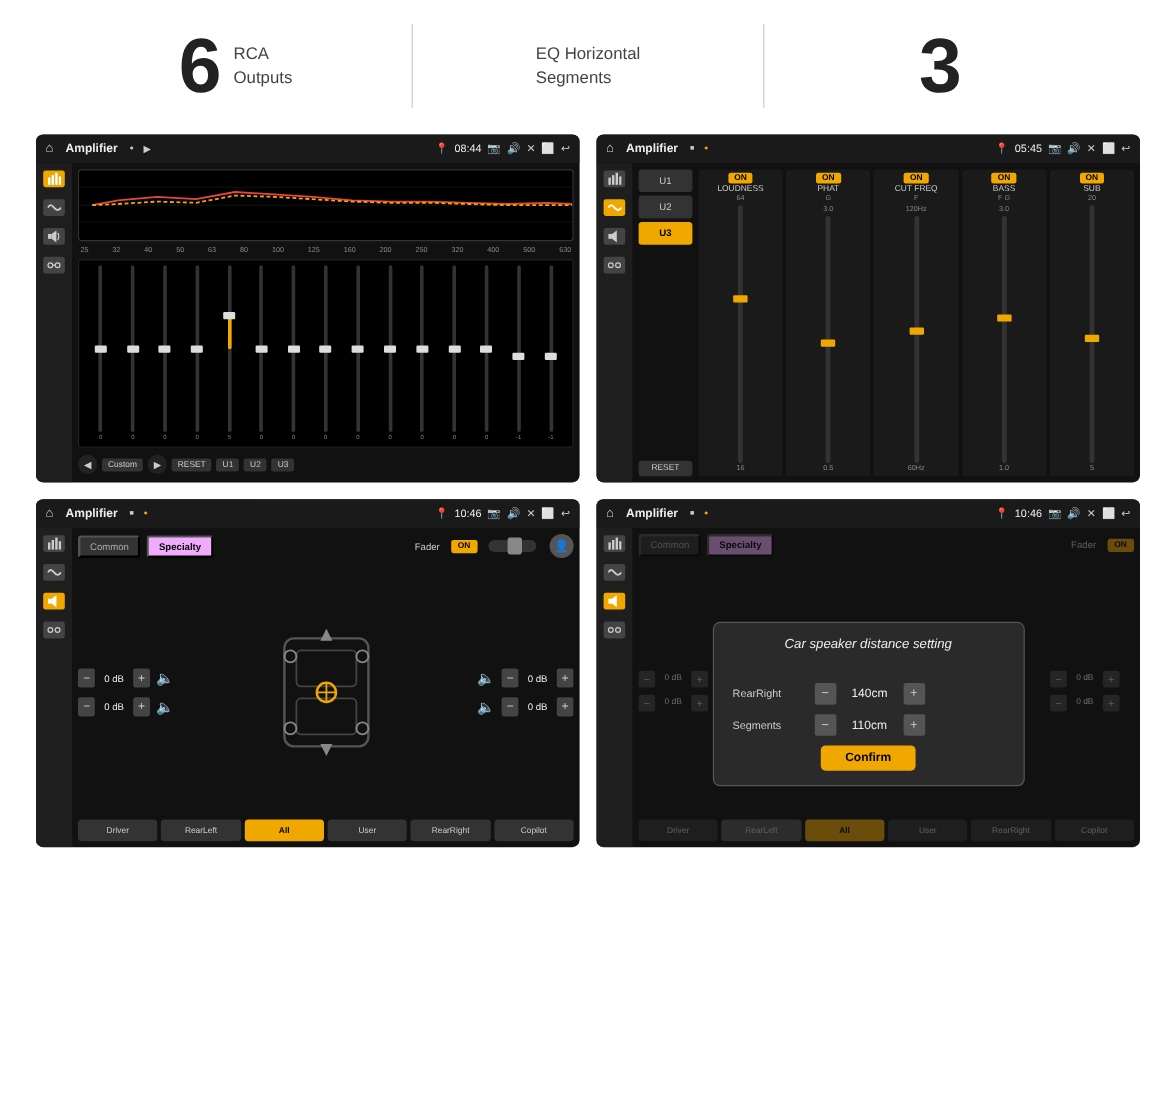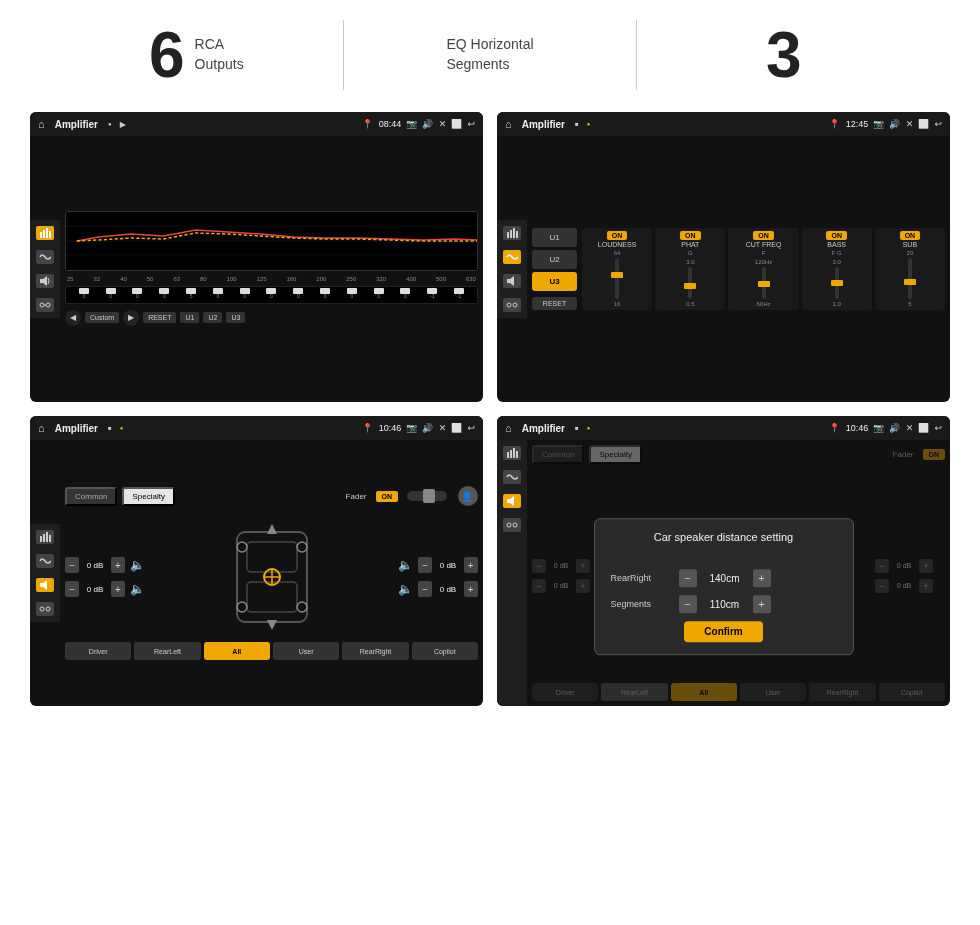--- a/index.html
+++ b/index.html
@@ -95,21 +95,20 @@
       display: flex;
       gap: 5px;
       font-size: 9px;
       color: #ccc;
     }
 
     .screen-body {
       display: flex;
       flex: 1;
       overflow: hidden;
-      align-items: center;
     }
 
     
     .screen-sidebar {
       width: 30px;
       background: #1e1e1e;
       display: flex;
       flex-direction: column;
       align-items: center;
       padding: 6px 0;
@@ -375,23 +374,23 @@
 
     .tab-btn {
       background: #333;
       color: #aaa;
       border-radius: 3px;
       font-size: 8px;
       padding: 3px 8px;
       cursor: pointer;
     }
     .tab-btn.active {
-      background: #e5e5e5;
+      background: #f0abfc;
       color: #000;
-      font-weight: normal;
+      font-weight: bold;
     }
 
     .fader-label {
       margin-left: auto;
       font-size: 8px;
       color: #ccc;
       margin-right: 4px;
     }
 
     .fader-on-btn {
@@ -477,20 +476,21 @@
       padding: 12px 16px;
       z-index: 10;
       width: 260px;
     }
 
     .dialog-title {
       font-size: 11px;
       color: #eee;
       margin-bottom: 26px;
       text-align: center;
+      font-style: italic;
     }
 
     .dialog-row {
       display: flex;
       align-items: center;
       gap: 8px;
       margin-bottom: 8px;
     }
 
     .dialog-row-label {
@@ -759,21 +759,21 @@
     </div>
 
     <div class="screen">
       <div class="screen-topbar">
         <span style="color:#ccc;font-size:11px;">⌂</span>
         <span style="font-size:10px;color:#eee;font-weight:bold;margin-left:4px;">Amplifier</span>
         <span style="font-size:6px;color:#ccc;margin-left:4px;">■</span>
         <span style="font-size:6px;color:#f0a800;margin-left:2px;">●</span>
         <span class="topbar-icons">
           <span>📍</span>
-          <span style="color:#eee;font-size:9px;">12:45</span>
+          <span style="color:#eee;font-size:9px;">05:45</span>
           <span>📷</span>
           <span>🔊</span>
           <span style="color:#ccc;font-size:9px;">✕</span>
           <span style="color:#ccc;font-size:9px;">⬜</span>
           <span style="color:#ccc;font-size:9px;">↩</span>
         </span>
       </div>
       <div class="screen-body">
         <div class="screen-sidebar">
           <div class="sidebar-icon">

